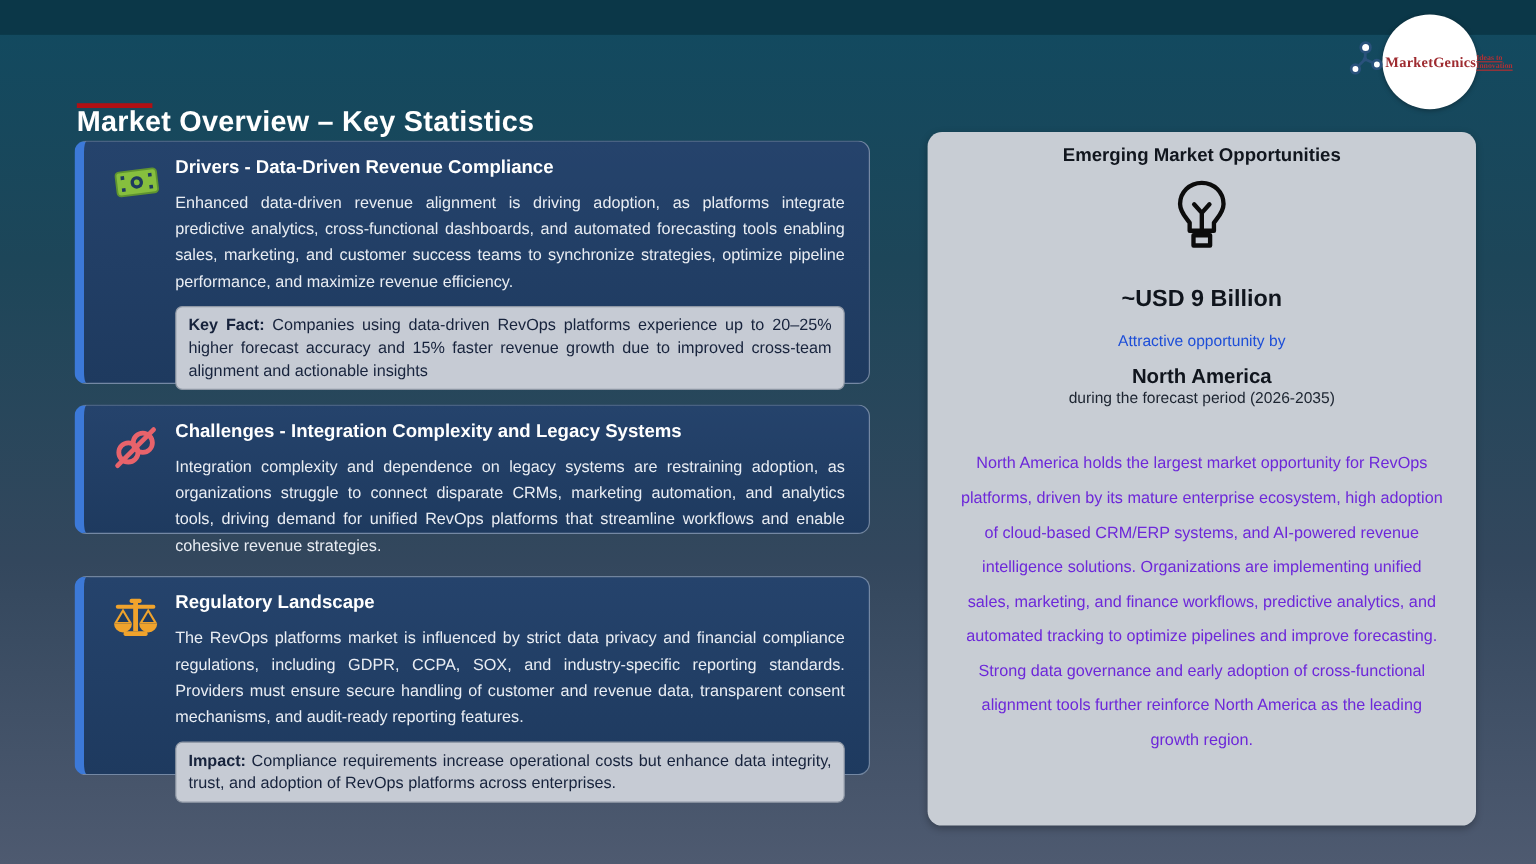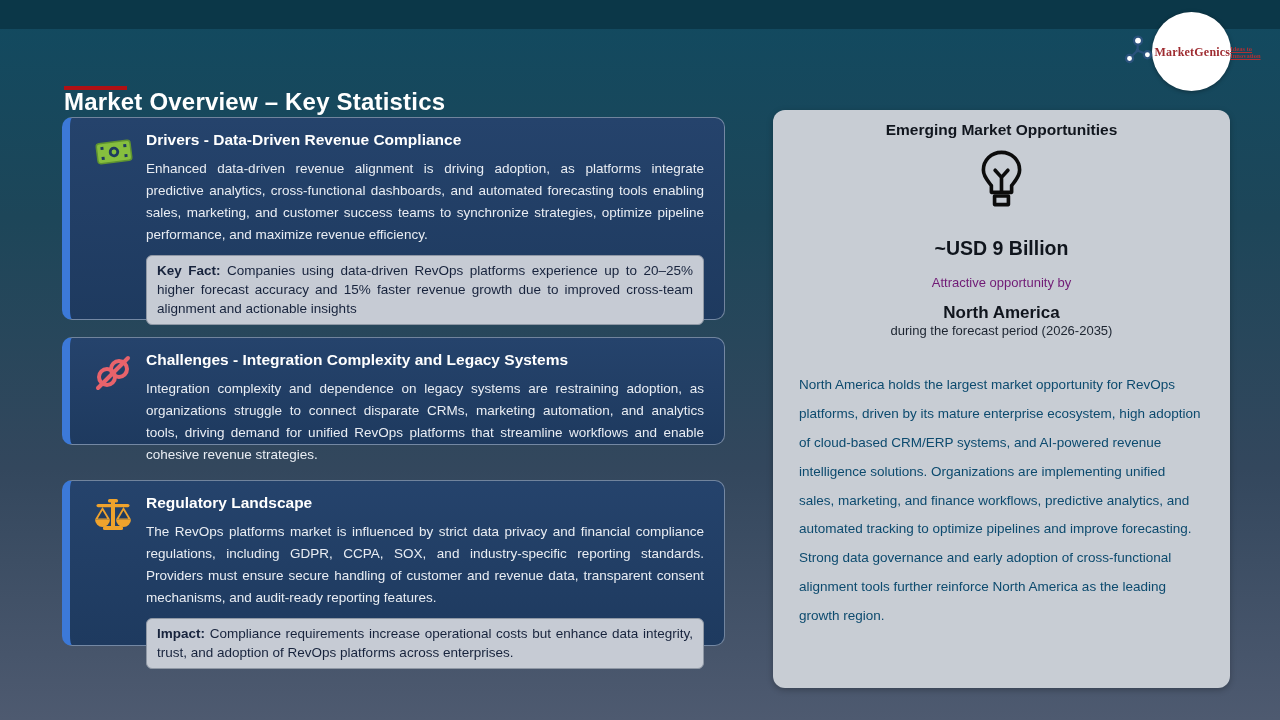--- a/index.html
+++ b/index.html
@@ -71,26 +71,26 @@
   .panel {
     position:absolute; left:773px; top:110px; width:457px; height:578px;
     background:#c8cdd4; border-radius:12px;
     box-shadow:0 2px 6px rgba(0,0,0,.25);
     text-align:center; color:#161d28;
     padding:11px 26px 16px 26px;
   }
   .panel-title { font-size:15.5px; font-weight:bold; color:#11161e; }
   .panel-bulb { margin-top:10px; }
   .panel-value { font-size:19.5px; font-weight:bold; margin-top:24px; color:#10151d; }
-  .panel-sub { font-size:13px; margin-top:15px; color:#701a75; }
+  .panel-sub { font-size:13px; margin-top:15px; color:#1d4ed8; }
   .panel-region { font-size:17px; font-weight:bold; margin-top:13px; color:#10151d; }
   .panel-period { font-size:13px; color:#1c2430; }
   .panel-desc {
-    font-size:13.5px; line-height:2.14; margin-top:33px; color:#0c4a6e;
-    text-align:left;
+    font-size:13.5px; line-height:2.14; margin-top:33px; color:#6d28d9;
+    text-align:center;
   }
 </style>
 </head>
 <body>
 
 <div class="slide">
   <div class="topbar"></div>
 
   <div class="page-title">Market Overview – Key Statistics</div>
   <div class="title-underline"></div>

